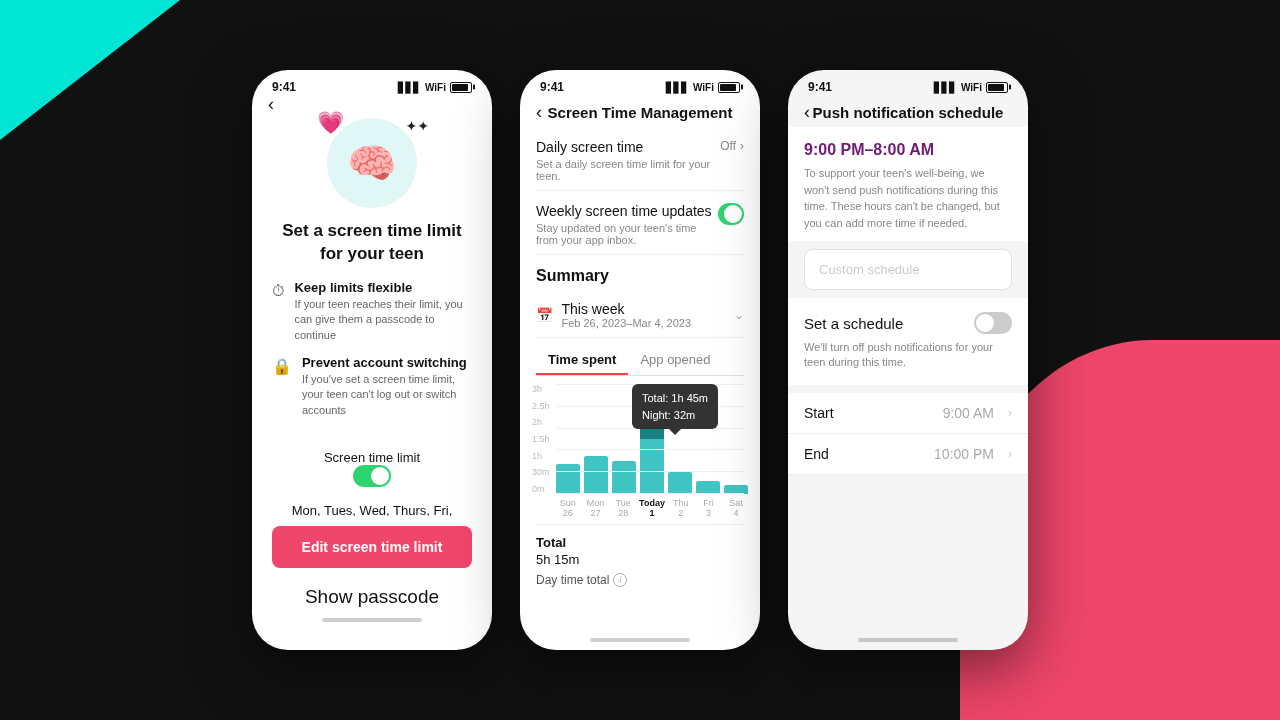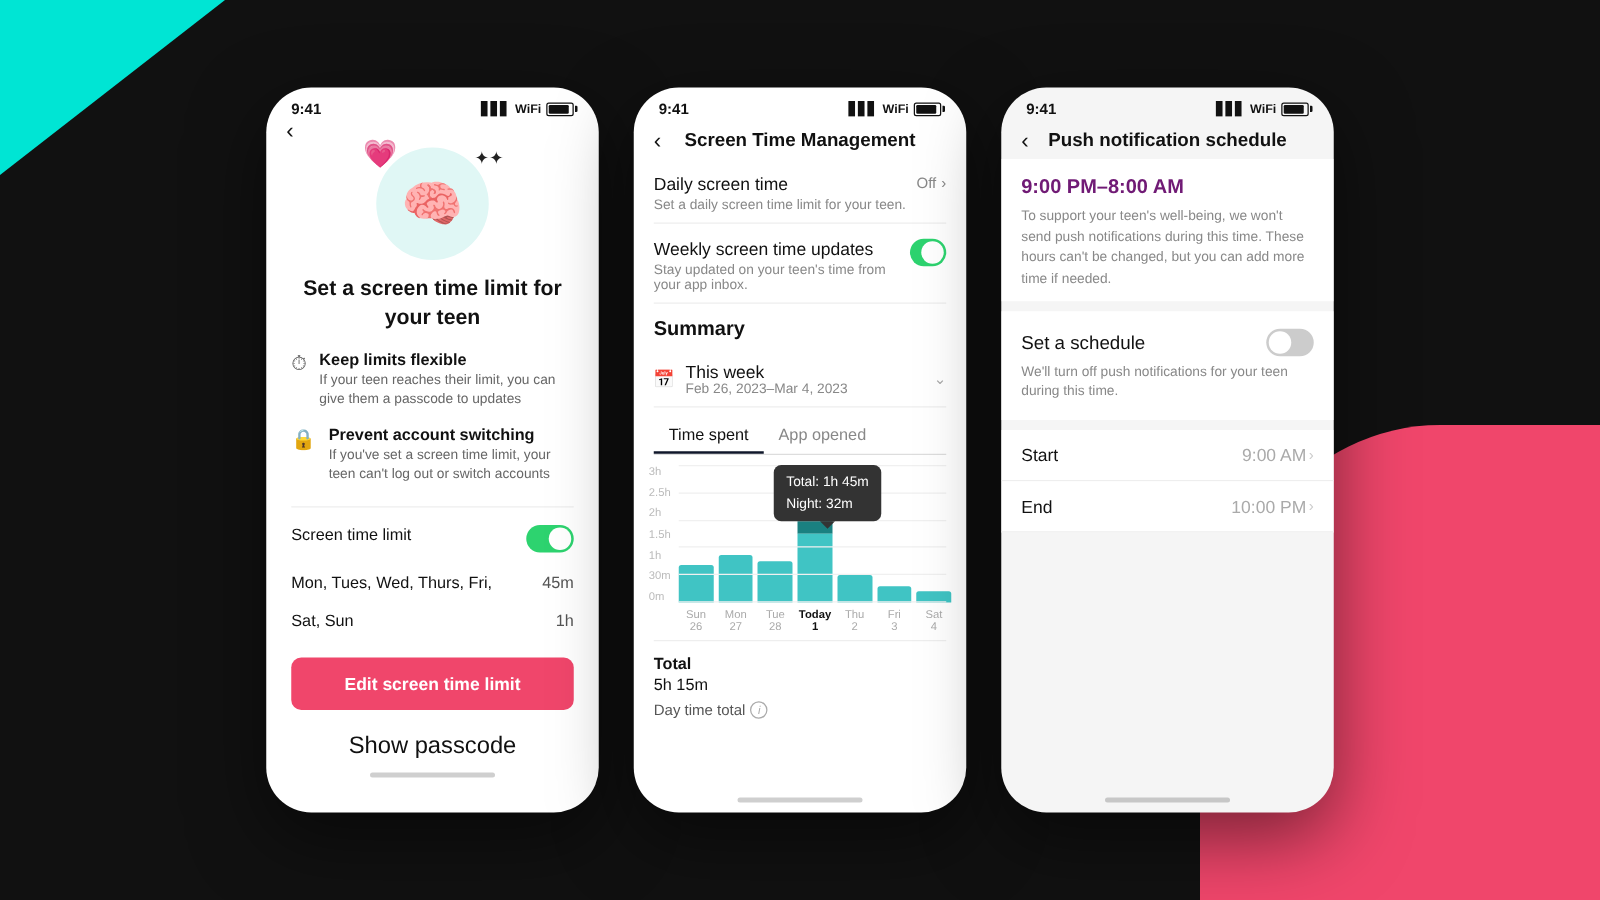--- a/index.html
+++ b/index.html
@@ -34,21 +34,21 @@
     .phones-container {
       display: flex;
       gap: 28px;
       align-items: center;
       position: relative;
       z-index: 2;
     }
 
     
     .phone {
-      width: 266px;
+      width: 240px;
       height: 580px;
       background: #fff;
       border-radius: 36px;
       box-shadow: 0 20px 60px rgba(0,0,0,0.5);
       overflow: hidden;
       display: flex;
       flex-direction: column;
       position: relative;
     }
 
@@ -188,22 +188,23 @@
       line-height: 1.4;
     }
     .divider-light {
       height: 1px;
       background: #eee;
       margin: 6px 0;
     }
     .setting-row {
       display: flex;
       justify-content: space-between;
-      align-items: flex-start;
+      align-items: center;
       padding: 8px 0;
+      flex-direction: column;
     }
     .setting-label {
       font-size: 13px;
       color: #111;
     }
     .setting-value {
       font-size: 13px;
       color: #555;
     }
     .toggle-on {
@@ -316,22 +317,22 @@
       border-bottom: 1px solid #ddd;
     }
     .tab-item {
       font-size: 13px;
       padding: 6px 12px;
       cursor: pointer;
       color: #888;
     }
     .tab-item.active {
       color: #111;
-      font-weight: 400;
-      border-bottom: 2px solid #0f172a;
+      font-weight: 700;
+      border-bottom: 2px solid #ef4444;
     }
 
     
     .chart-area {
       position: relative;
       height: 140px;
       margin: 0 -4px;
     }
     .y-label {
       font-size: 9px;
@@ -478,21 +479,21 @@
       background: #fff;
       border-bottom: 1px solid #eee;
     }
     .time-row-label {
       font-size: 14px;
       color: #111;
     }
     .time-row-value {
       display: flex;
       align-items: center;
-      gap: 2px;
+      gap: 14px;
       font-size: 14px;
       color: #aaa;
     }
     .chevron-right { font-size: 12px; color: #ccc; }
 
     
     .grid-lines {
       position: absolute;
       left: 24px; right: 4px;
       top: 0; height: 110px;
@@ -535,21 +536,21 @@
           <span class="illustration-heart">💗</span>
           <span>🧠</span>
           <span class="illustration-stars">✦✦</span>
         </div>
       </div>
       <div class="phone1-heading">Set a screen time limit for your teen</div>
       <div class="feature-item">
         <span class="feature-icon">⏱</span>
         <div class="feature-text">
           <h4>Keep limits flexible</h4>
-          <p>If your teen reaches their limit, you can give them a passcode to updates</p>
+          <p>If your teen reaches their limit, you can give them a passcode to continue</p>
         </div>
       </div>
       <div class="feature-item">
         <span class="feature-icon">🔒</span>
         <div class="feature-text">
           <h4>Prevent account switching</h4>
           <p>If you've set a screen time limit, your teen can't log out or switch accounts</p>
         </div>
       </div>
       <div class="divider-light"></div>
@@ -739,20 +740,21 @@
     </div>
     <div class="nav-bar centered">
       <span class="back-btn">‹</span>
       <span class="nav-title">Push notification schedule</span>
     </div>
     <div class="phone3-content">
       <div class="notif-time-block">
         <div class="notif-time-header">9:00 PM–8:00 AM</div>
         <div class="notif-time-desc">To support your teen's well-being, we won't send push notifications during this time. These hours can't be changed, but you can add more time if needed.</div>
       </div>
+      <div class="custom-schedule-placeholder">Custom schedule</div>
       <div class="schedule-block">
         <div class="schedule-row">
           <span class="schedule-title">Set a schedule</span>
           <div class="toggle-off"></div>
         </div>
         <div class="schedule-desc">We'll turn off push notifications for your teen during this time.</div>
       </div>
       <div class="time-row">
         <span class="time-row-label">Start</span>
         <div class="time-row-value">

